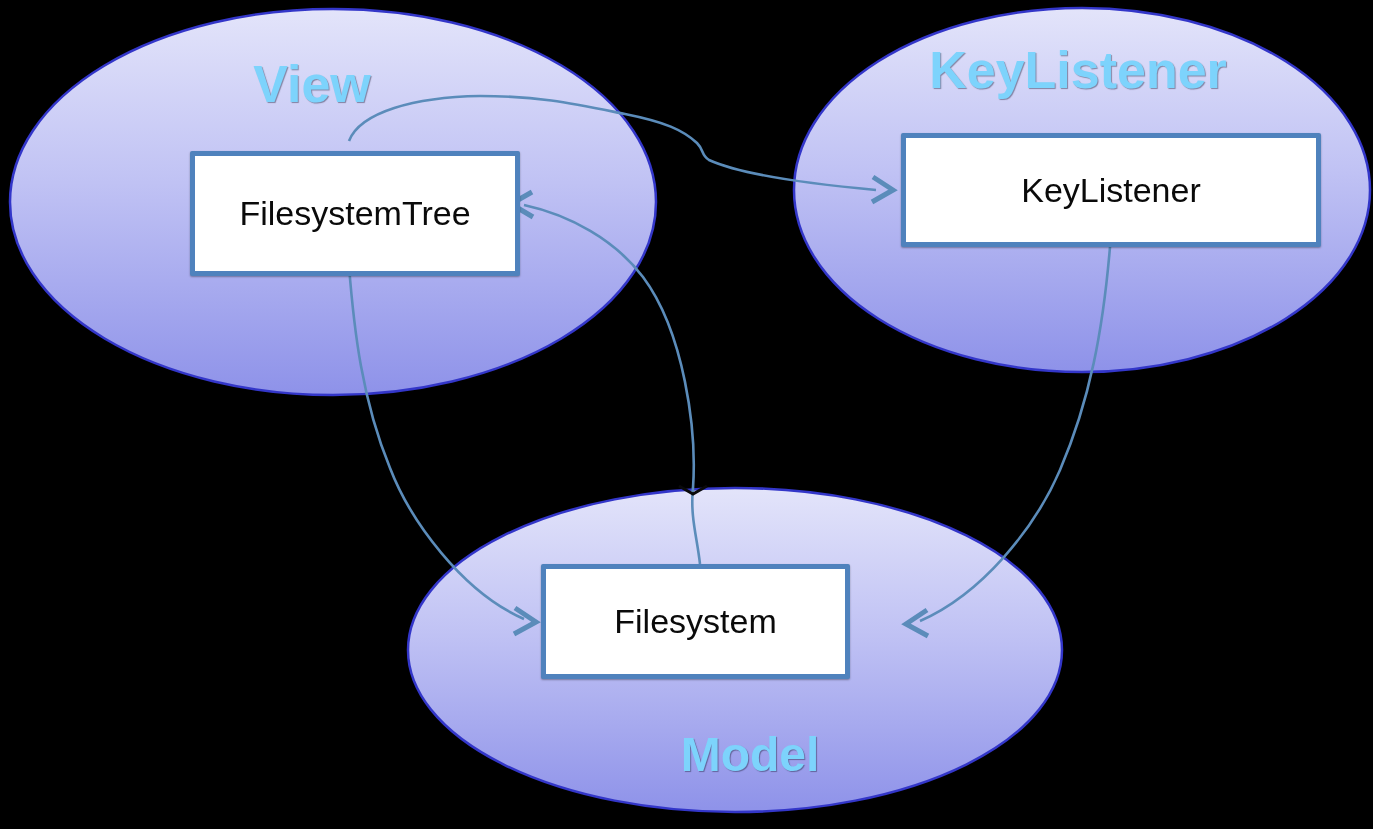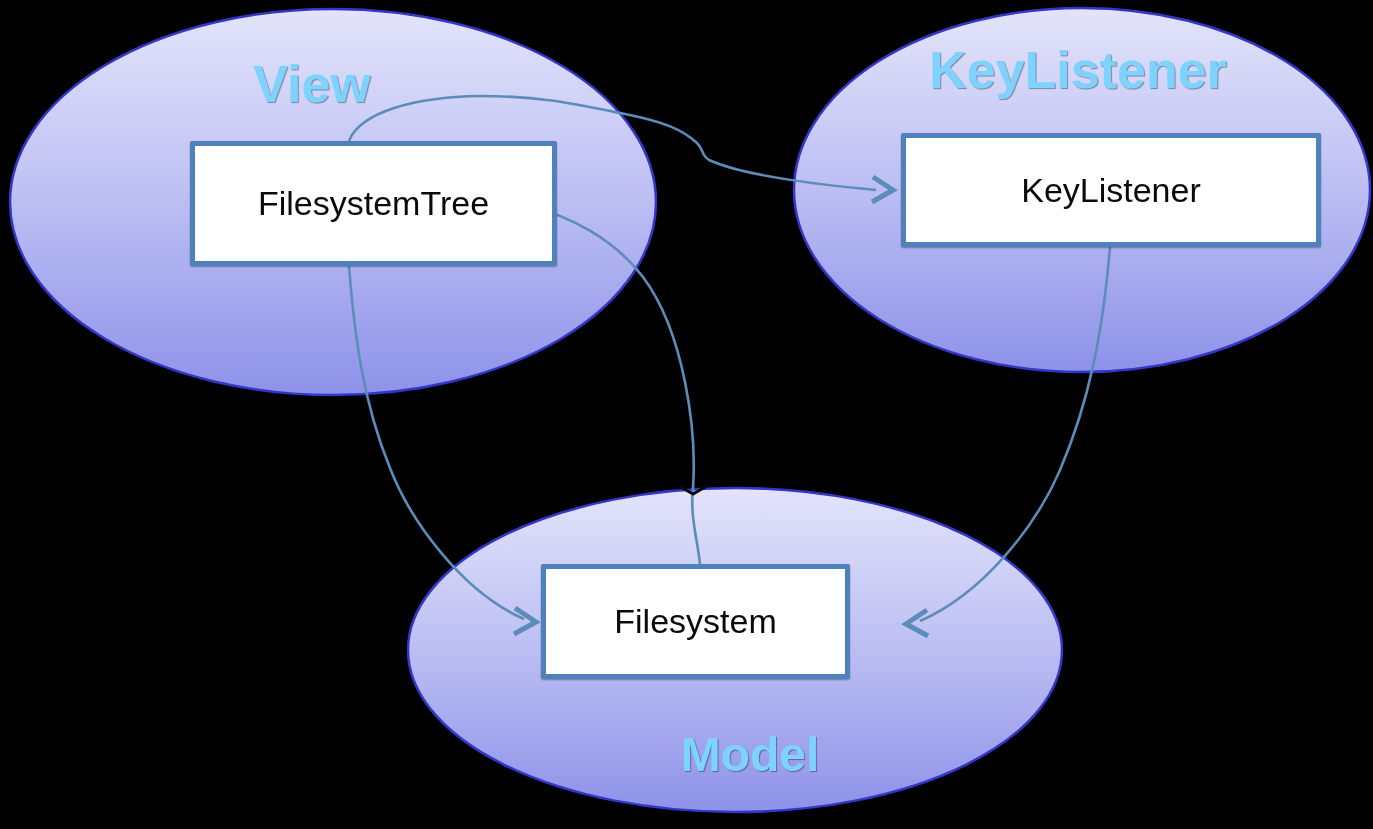--- a/index.html
+++ b/index.html
@@ -40,21 +40,21 @@
     text-align: center;
     font-weight: 700;
     color: #7dd3fc;
     white-space: nowrap;
     text-shadow: 1px 1px 1px rgba(30,30,60,0.45);
   }
   .title-view       { left: 162px; top: 56px;  width: 300px; font-size: 52px; line-height: 56px; }
   .title-controller { left: 898px; top: 42px;  width: 360px; font-size: 52px; line-height: 56px; }
   .title-model      { left: 600px; top: 727px; width: 300px; font-size: 48px; line-height: 56px; }
 
-  .box-filesystem-tree { left: 190px; top: 141px; width: 367px; height: 125px; }
+  .box-filesystem-tree { left: 190px; top: 151px; width: 330px; height: 125px; }
   .box-key-listener    { left: 901px; top: 133px; width: 420px; height: 114px; }
   .box-filesystem      { left: 541px; top: 564px; width: 309px; height: 115px; }
 </style>
 </head>
 <body>
 
 <div class="canvas">
 
   <svg class="diagram-layer" viewBox="0 0 1373 829" width="1373" height="829" xmlns="http://www.w3.org/2000/svg">
     <defs>

